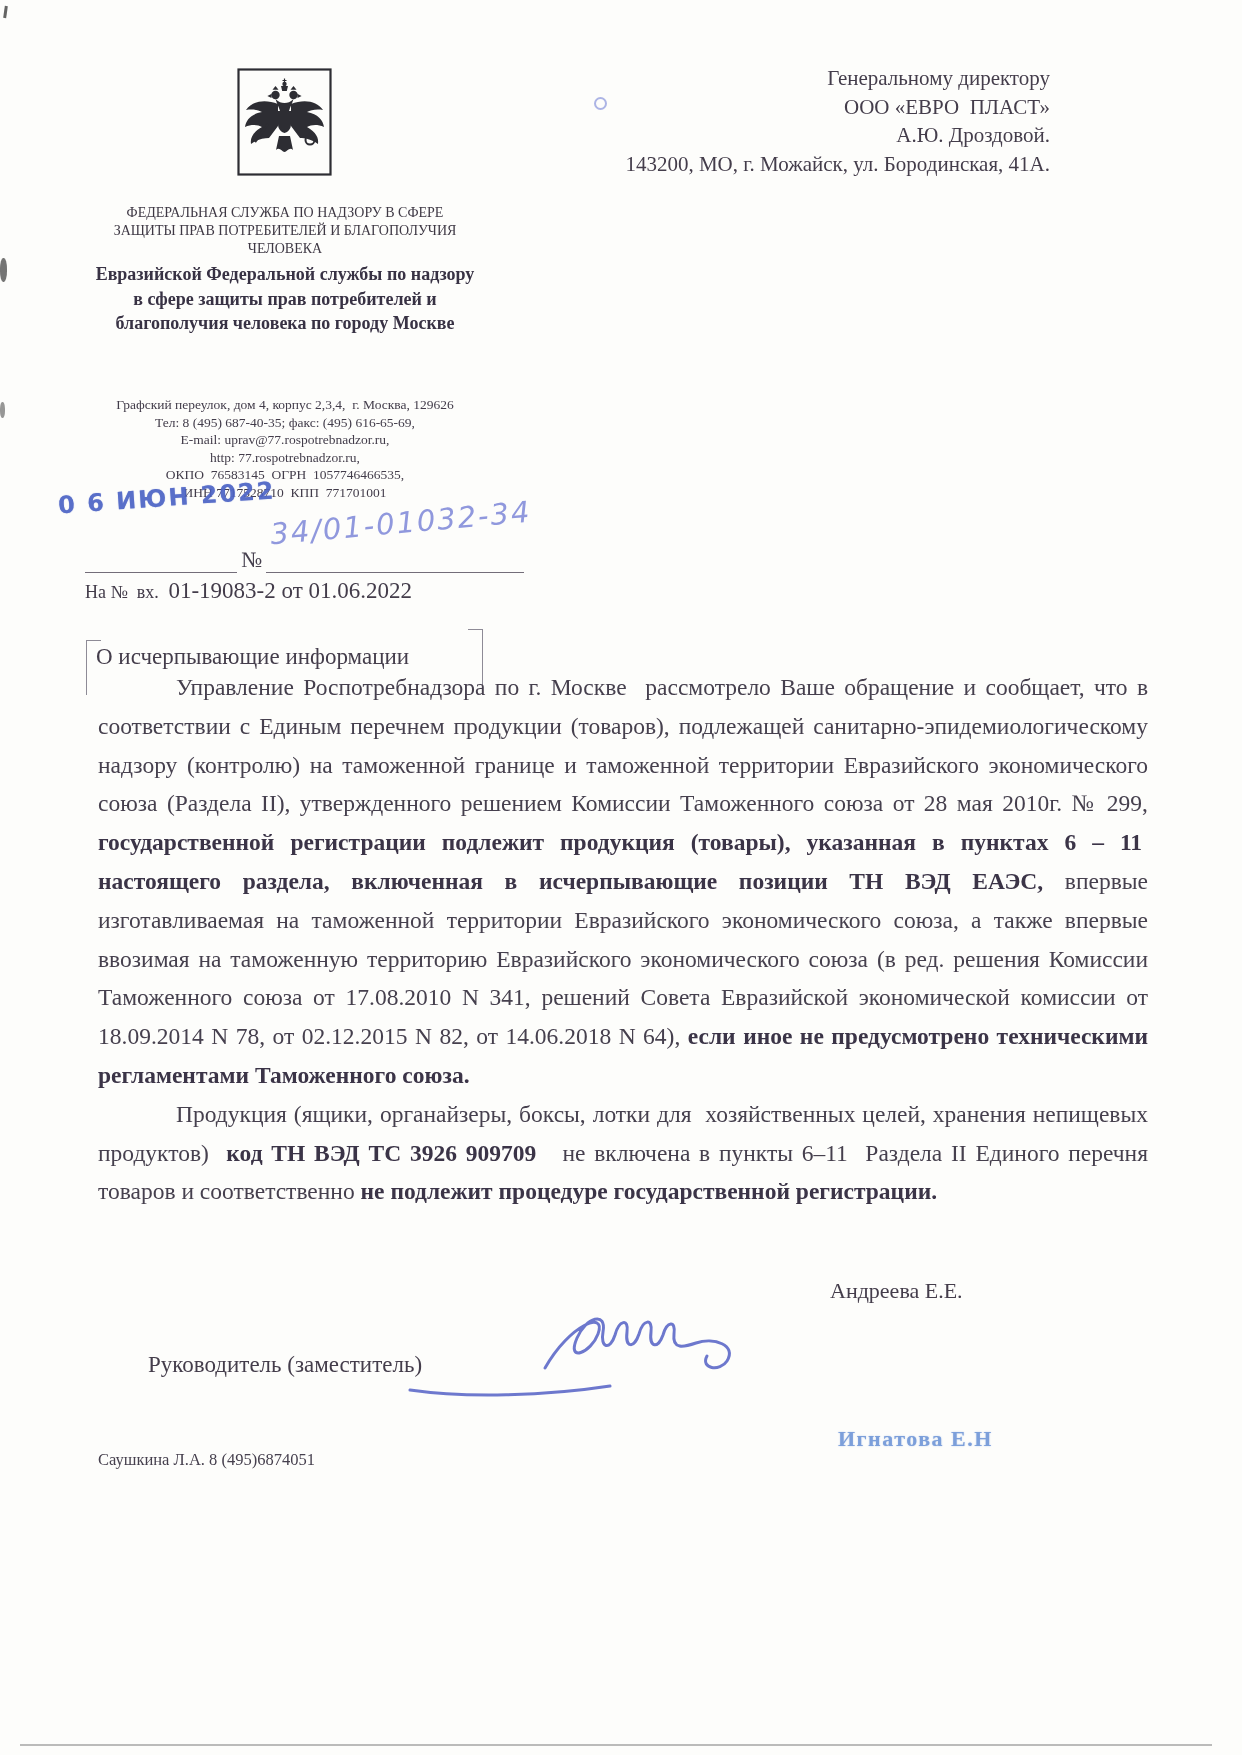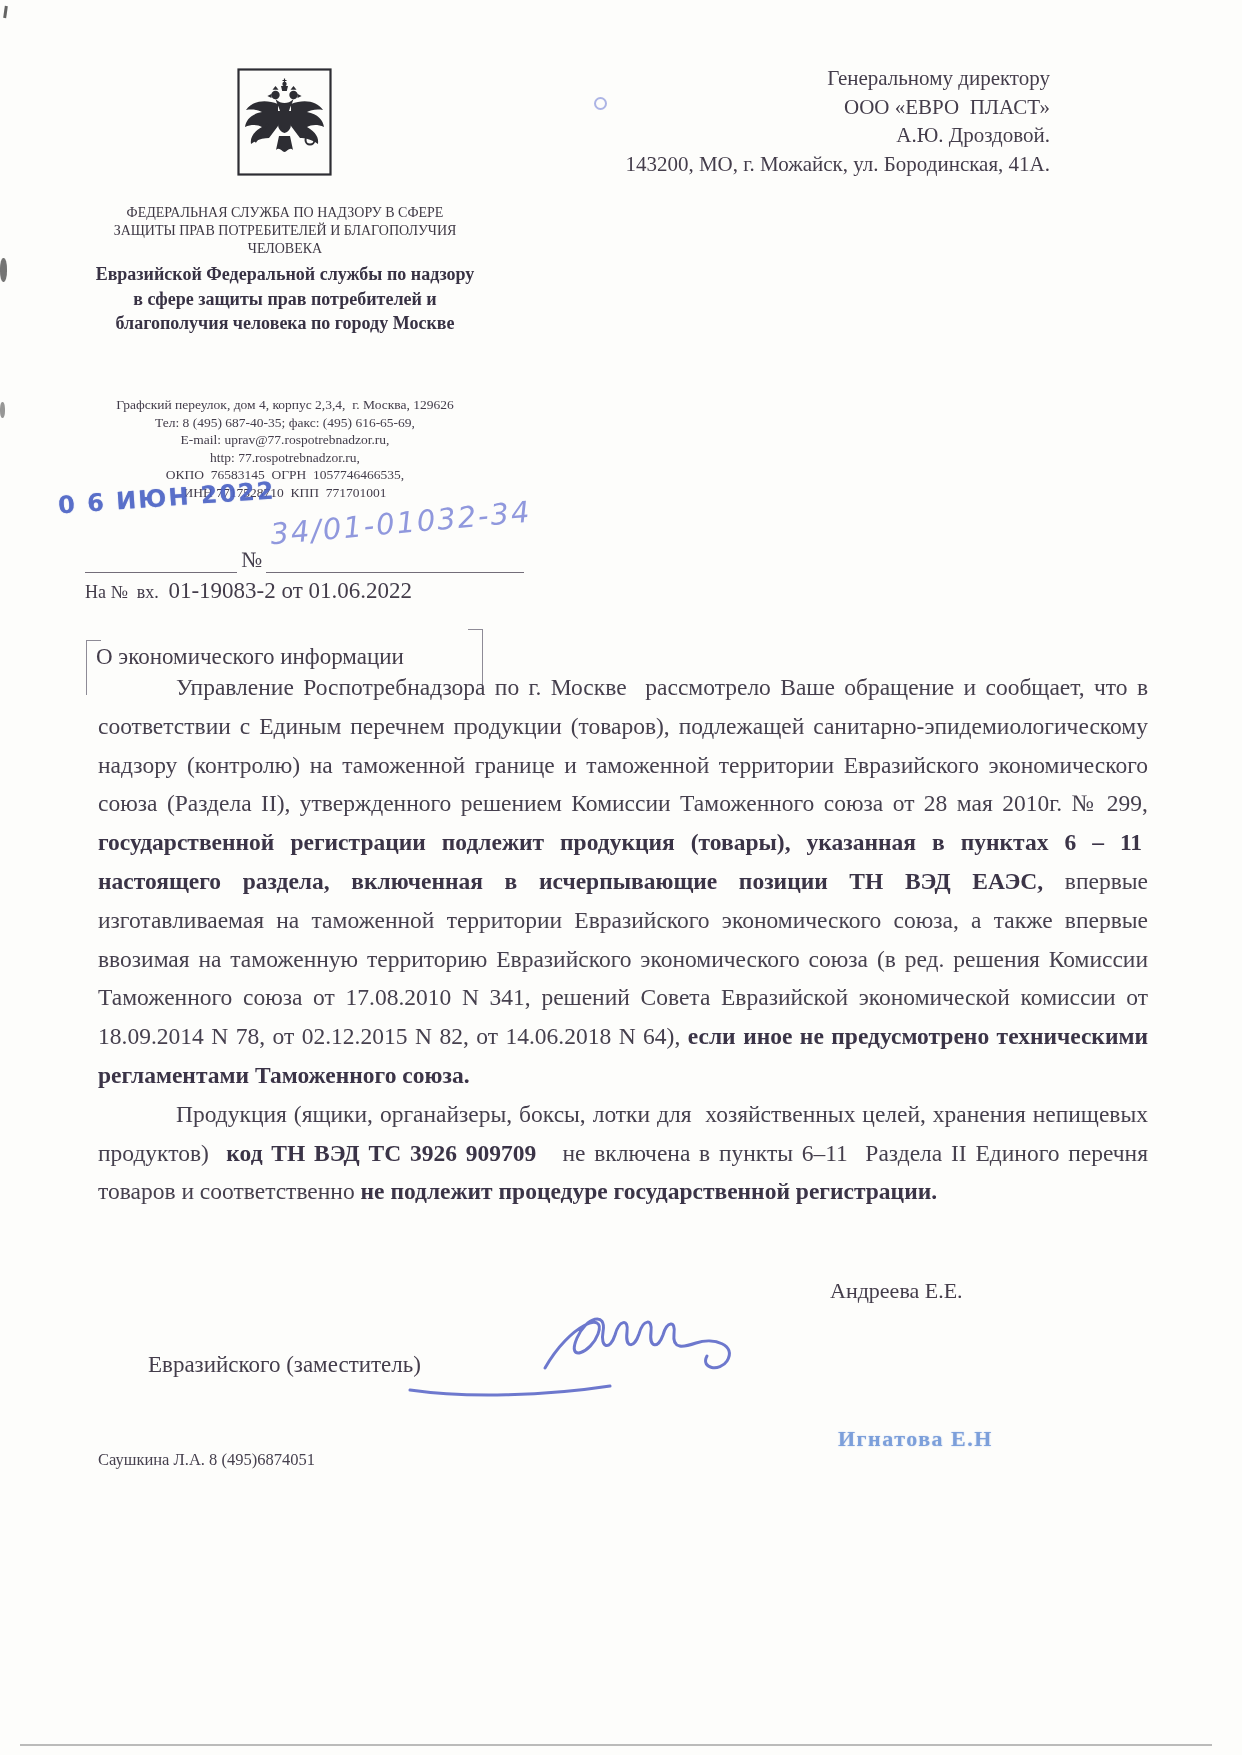--- a/index.html
+++ b/index.html
@@ -131,28 +131,28 @@
   <div class="num-sign">№</div>
   <div class="uline uline2"></div>
   <div class="hand-number">34/01-01032-34</div>
   <div class="incoming">
     <span class="small">На №&nbsp; вх.</span>
     <span class="big">&nbsp;</span><span class="big">01-19083-2 от 01.06.2022</span>
   </div>
 
   <div class="corner corner-left"></div>
   <div class="corner corner-right"></div>
-  <div class="subject">О экономического информации</div>
+  <div class="subject">О исчерпывающие информации</div>
 
   <div class="body-text">
     <p class="body-par"><span>Управление Роспотребнадзора по г. Москве&nbsp; рассмотрело Ваше обращение и сообщает, что в соответствии с Единым перечнем продукции (товаров), подлежащей санитарно-эпидемиологическому надзору (контролю) на таможенной границе и таможенной территории Евразийского экономического союза (Раздела II), утвержденного решением Комиссии Таможенного союза от 28 мая 2010г. № 299, </span><span class="b">государственной регистрации подлежит продукция (товары), указанная в пунктах 6 – 11&nbsp; настоящего раздела, включенная в исчерпывающие позиции ТН ВЭД ЕАЭС,</span><span> впервые изготавливаемая на таможенной территории Евразийского экономического союза, а также впервые ввозимая на таможенную территорию Евразийского экономического союза (в ред. решения Комиссии Таможенного союза от 17.08.2010 N 341, решений Совета Евразийской экономической комиссии от 18.09.2014 N 78, от 02.12.2015 N 82, от 14.06.2018 N 64), </span><span class="b">если иное не предусмотрено техническими регламентами Таможенного союза.</span></p>
     <p class="body-par"><span>Продукция (ящики, органайзеры, боксы, лотки для&nbsp; хозяйственных целей, хранения непищевых продуктов)&nbsp; </span><span class="b">код ТН ВЭД ТС 3926 909709</span><span>&nbsp;&nbsp; не включена в пункты 6–11&nbsp; Раздела II Единого перечня товаров и соответственно </span><span class="b">не подлежит процедуре государственной регистрации.</span></p>
   </div>
 
-  <div class="signoff-title">Евразийского (заместитель)</div>
+  <div class="signoff-title">Руководитель (заместитель)</div>
   <div class="signature-svg">
     <svg viewBox="0 0 370 100" xmlns="http://www.w3.org/2000/svg">
       <g fill="none" stroke="#5e6ac9" stroke-width="3" stroke-linecap="round" opacity="0.9">
         <path d="M15 84 C 70 92 150 90 215 80"></path>
         <path d="M150 62 C 175 18 212 4 203 28 C 196 47 171 57 182 32 C 191 11 212 5 208 26 C 205 42 215 45 220 29 C 224 14 234 12 232 26 C 230 42 239 43 244 28 C 248 13 258 12 256 26 C 254 42 263 43 268 29 C 272 15 281 14 279 28 C 277 44 289 41 301 37 C 319 31 342 39 332 55 C 325 66 305 63 312 50"></path>
       </g>
     </svg>
   </div>
   <div class="signoff-name">Андреева Е.Е.</div>
   <div class="stamp-name">Игнатова Е.Н</div>

